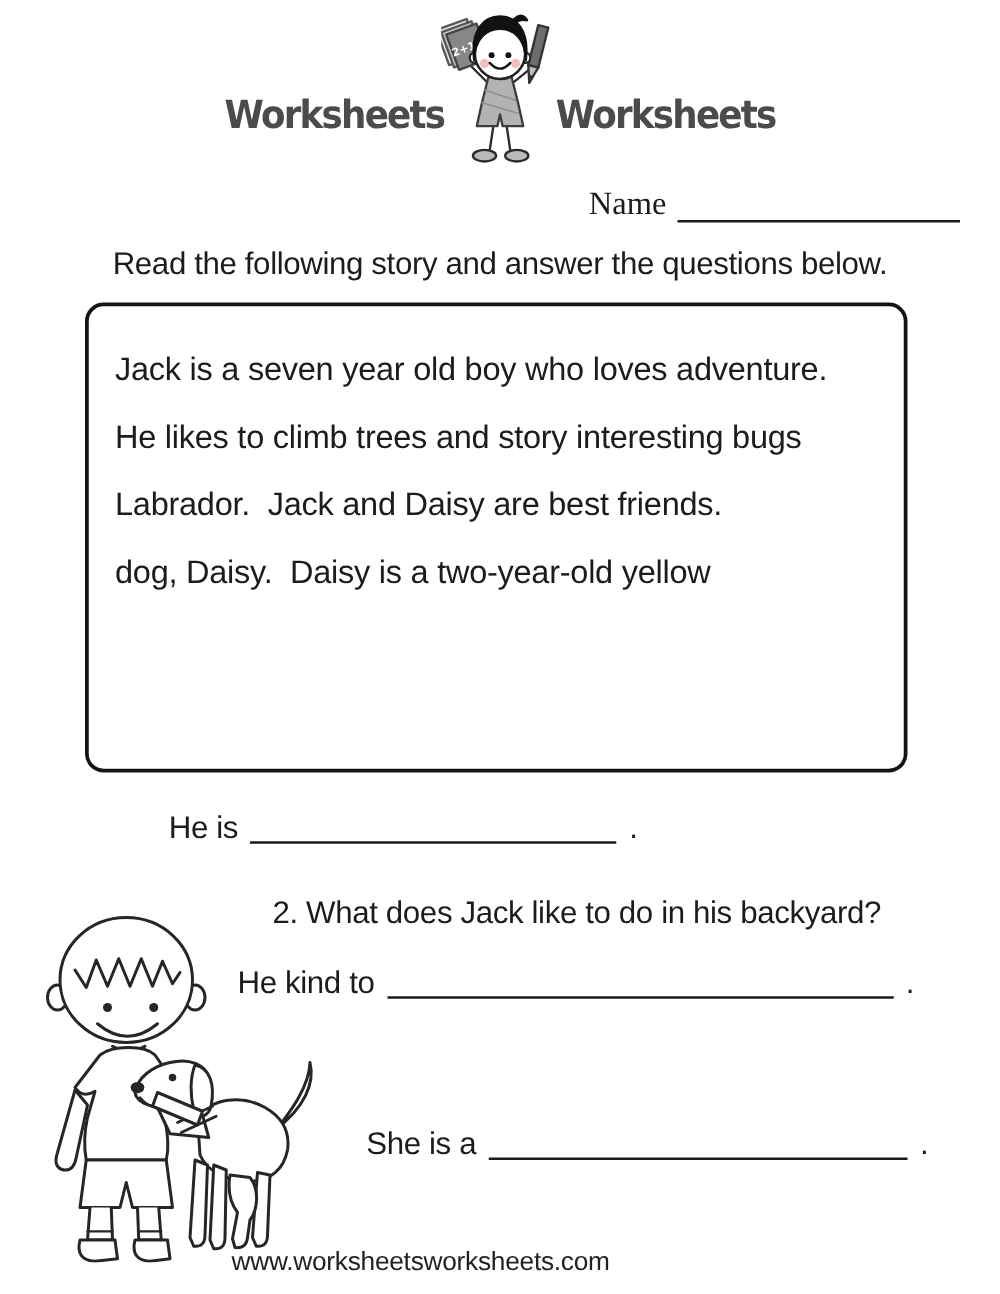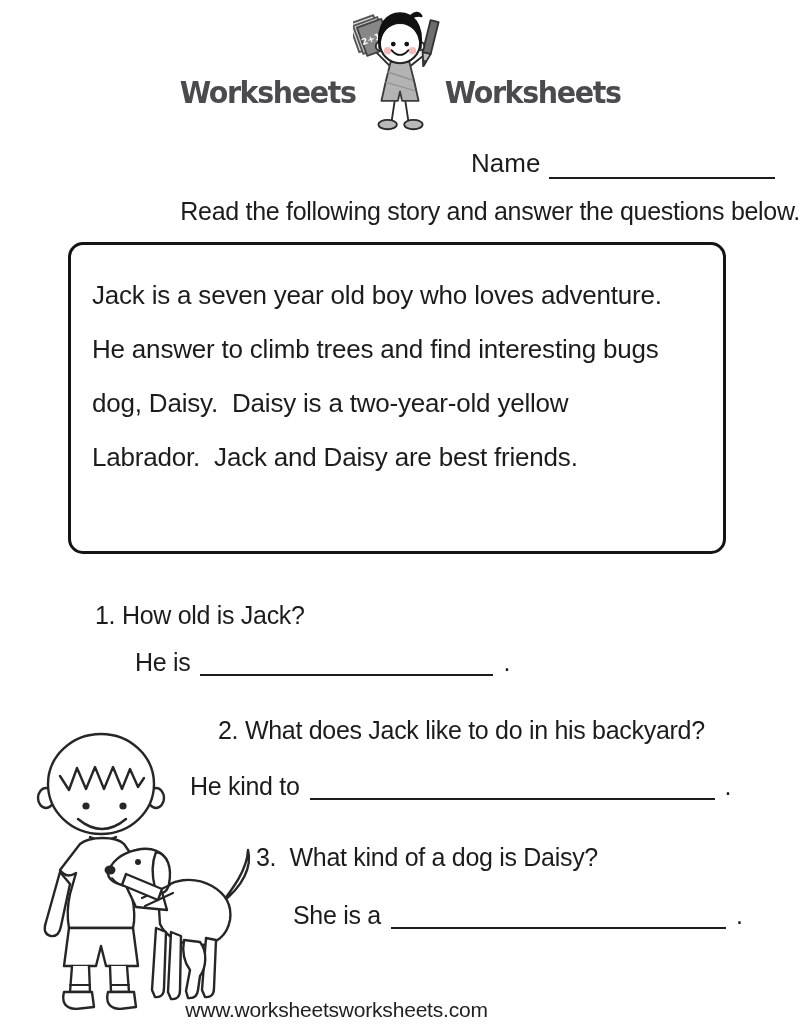--- a/index.html
+++ b/index.html
@@ -17,40 +17,40 @@
     display:flex;align-items:center;justify-content:center;
   }
   .logo-word{
     font-family:"DejaVu Sans", sans-serif;
     font-weight:800;font-size:31px;letter-spacing:-1.5px;
     color:#4b4b4d;transform:scaleX(.92);
     padding-top:38px;
   }
   #logo svg{margin:0 -10px;}
   
-  #name-row{position:absolute;left:471px;top:148px;font-size:26px;display:flex;align-items:flex-end;}
+  #name-row{position:absolute;left:471px;top:148px;font-size:26px;display:flex;align-items:flex-end;font-family:Liberation Serif, serif;}
   #name-underline{display:inline-block;width:226px;border-bottom:2px solid #1c1c1c;height:26px;margin-left:9px;}
   
   #instruction{
-    position:absolute;left:0;top:197px;width:800px;text-align:right;
+    position:absolute;left:0;top:197px;width:800px;text-align:center;
     font-size:25px;letter-spacing:-0.3px;white-space:pre;
   }
   
   #story-box{
-    position:absolute;left:68px;top:242px;width:658px;height:312px;
+    position:absolute;left:68px;top:242px;width:658px;height:376px;
     border:3px solid #141414;border-radius:15px;box-sizing:border-box;
   }
   .story-line{
     position:relative;margin-left:21px;margin-right:8px;
     font-size:26px;letter-spacing:-0.2px;line-height:54px;white-space:pre;
   }
   #story-text{padding-top:23px;}
   
   .q-label{position:absolute;font-size:25px;letter-spacing:-0.3px;white-space:pre;}
-  .q-answer{position:absolute;font-size:25px;letter-spacing:-0.3px;display:flex;align-items:center;}
+  .q-answer{position:absolute;font-size:25px;letter-spacing:-0.3px;display:flex;align-items:flex-start;}
   .blank{display:inline-block;border-bottom:2px solid #1c1c1c;height:25px;margin:0 10px;}
   #q1-label{left:95px;top:601px;}
   #q1-answer{left:135px;top:648px;}
   #q1-answer .blank{width:293px;}
   #q2-label{left:183px;top:716px;margin-left:35px;}
   #q2-answer{left:190px;top:772px;}
   #q2-answer .blank{width:405px;}
   #q3-label{left:256px;top:843px;}
   #q3-answer{left:293px;top:901px;}
   #q3-answer .blank{width:335px;}
@@ -114,41 +114,39 @@
   <div id="name-row">
     <span>Name</span>
     <span id="name-underline"></span>
   </div>
 
   <div id="instruction">Read the following story and answer the questions below.</div>
 
   <div id="story-box">
     <div id="story-text">
       <div class="story-line">Jack is a seven year old boy who loves adventure.</div>
-      <div class="story-line">He answer to climb trees and find interesting bugs</div>
+      <div class="story-line">He likes to climb trees and story interesting bugs</div>
+      <div class="story-line">Labrador.  Jack and Daisy are best friends.</div>
       <div class="story-line">dog, Daisy.  Daisy is a two-year-old yellow</div>
-      <div class="story-line">Labrador.  Jack and Daisy are best friends.</div>
     </div>
   </div>
 
-  <div class="q-label" id="q1-label">1. How old is Jack?</div>
   <div class="q-answer" id="q1-answer">
     <span>He is</span>
     <span class="blank"></span>
     <span>.</span>
   </div>
 
   <div class="q-label" id="q2-label">2. What does Jack like to do in his backyard?</div>
   <div class="q-answer" id="q2-answer">
     <span>He kind to</span>
     <span class="blank"></span>
     <span>.</span>
   </div>
 
-  <div class="q-label" id="q3-label">3.  What kind of a dog is Daisy?</div>
   <div class="q-answer" id="q3-answer">
     <span>She is a</span>
     <span class="blank"></span>
     <span>.</span>
   </div>
 
   <svg id="boy-dog" viewBox="0 0 245 284" width="245" height="284" fill="#ffffff" stroke="#262626" stroke-width="2.4" stroke-linecap="round" stroke-linejoin="round">
 
     <ellipse cx="22" cy="72" rx="8" ry="10"></ellipse>
     <ellipse cx="132" cy="72" rx="8" ry="10"></ellipse>

